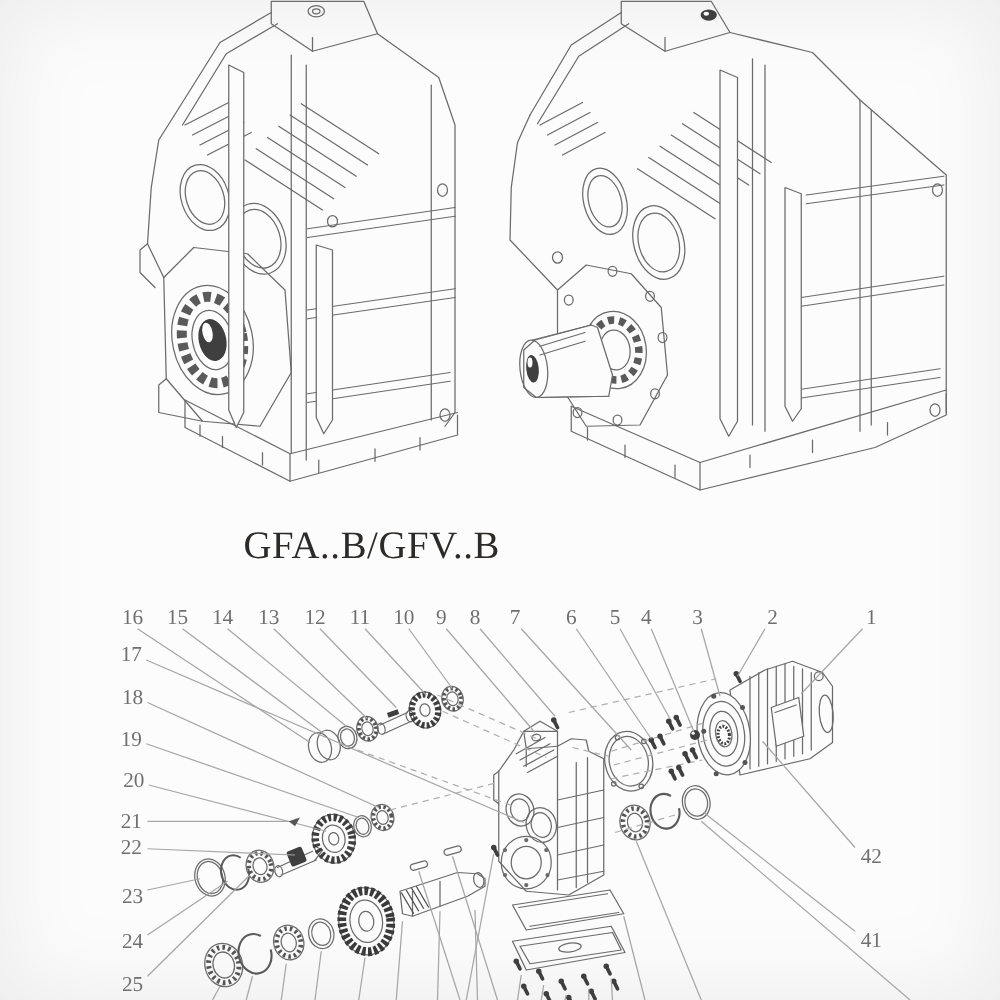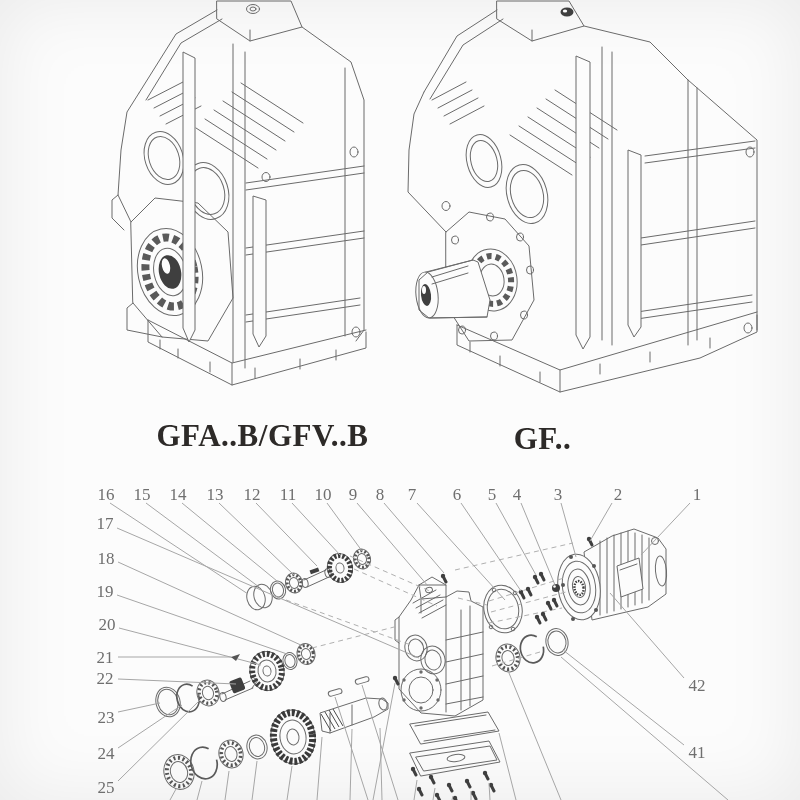--- a/index.html
+++ b/index.html
@@ -4,23 +4,23 @@
 <style>
   html,body{margin:0;padding:0;background:#e8e8e8;}
   #stage{
     position:relative;width:800px;height:800px;margin:0 auto;
     background:#fcfcfc;overflow:hidden;
     box-shadow:inset 0 0 70px rgba(130,130,130,.14);
     font-family:"Liberation Serif", serif;
   }
   svg{position:absolute;left:0;top:0;}
   .model-label{
-    position:absolute;text-align:center;
+    position:absolute;text-align:right;
     font-family:"Liberation Serif", serif;
-    font-weight:700;font-size:31px;letter-spacing:.5px;
+    font-weight:400;font-size:31px;letter-spacing:.5px;
     color:#2d2a28;white-space:nowrap;
   }
   #label-left{left:125px;top:418px;width:275px;}
   #label-right{left:475px;top:421px;width:135px;}
   .ln{stroke:#6b6b6b;stroke-width:1;fill:none;stroke-linecap:round;stroke-linejoin:round;}
   .lnf{stroke:#6b6b6b;stroke-width:1;fill:#fcfcfc;stroke-linejoin:round;}
   .dk{fill:#3f3f3f;stroke:none;}
   .part-num{font-family:"Liberation Serif",serif;font-size:17px;fill:#6f6f6f;}
 </style>
 </head>
@@ -458,15 +458,14 @@
           <text x="106" y="722.5" text-anchor="middle" class="part-num">23</text>
           <text x="106" y="758.5" text-anchor="middle" class="part-num">24</text>
           <text x="106" y="792.5" text-anchor="middle" class="part-num">25</text>
           <text x="697" y="757.5" text-anchor="middle" class="part-num">41</text>
           <text x="697" y="690.5" text-anchor="middle" class="part-num">42</text>
         </g>
   </g>
 </svg>
 
 <div class="model-label" id="label-left">GFA..B/GFV..B</div>
-<div class="model-label" id="label-right">GF..</div>
 
 </div>
 
 </body></html>

